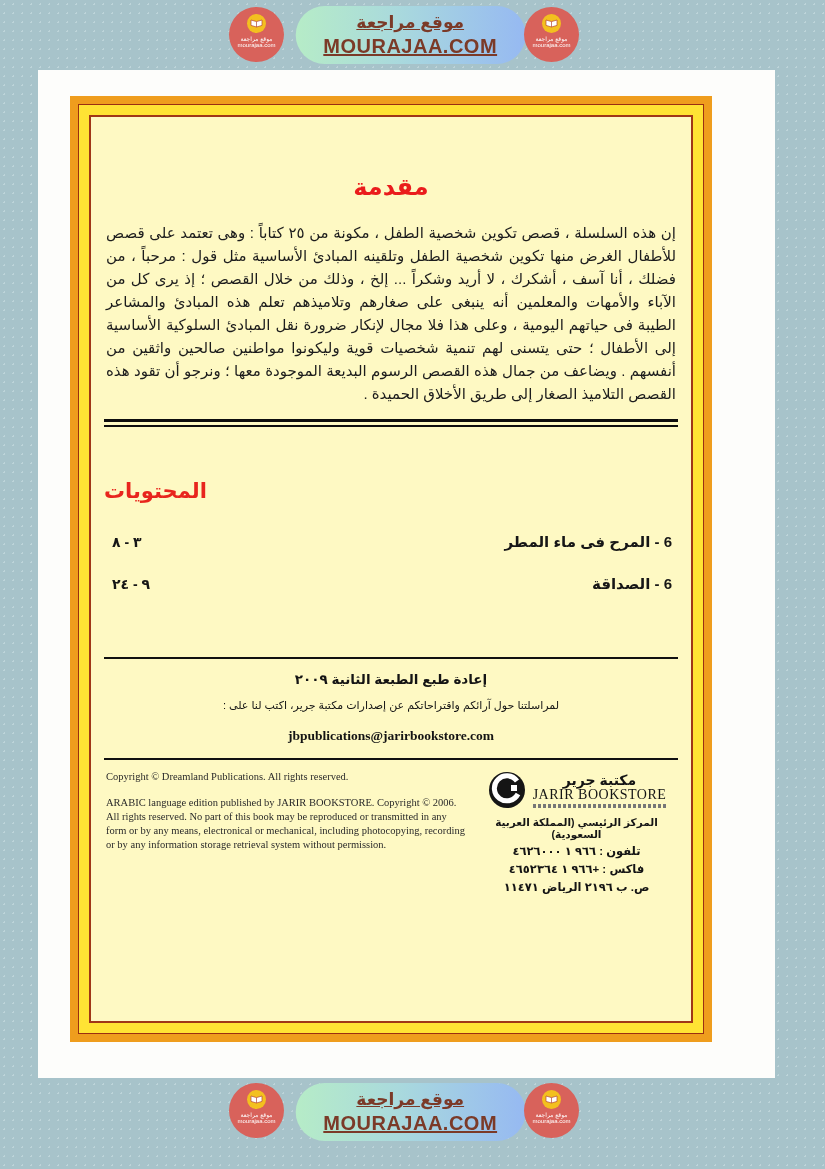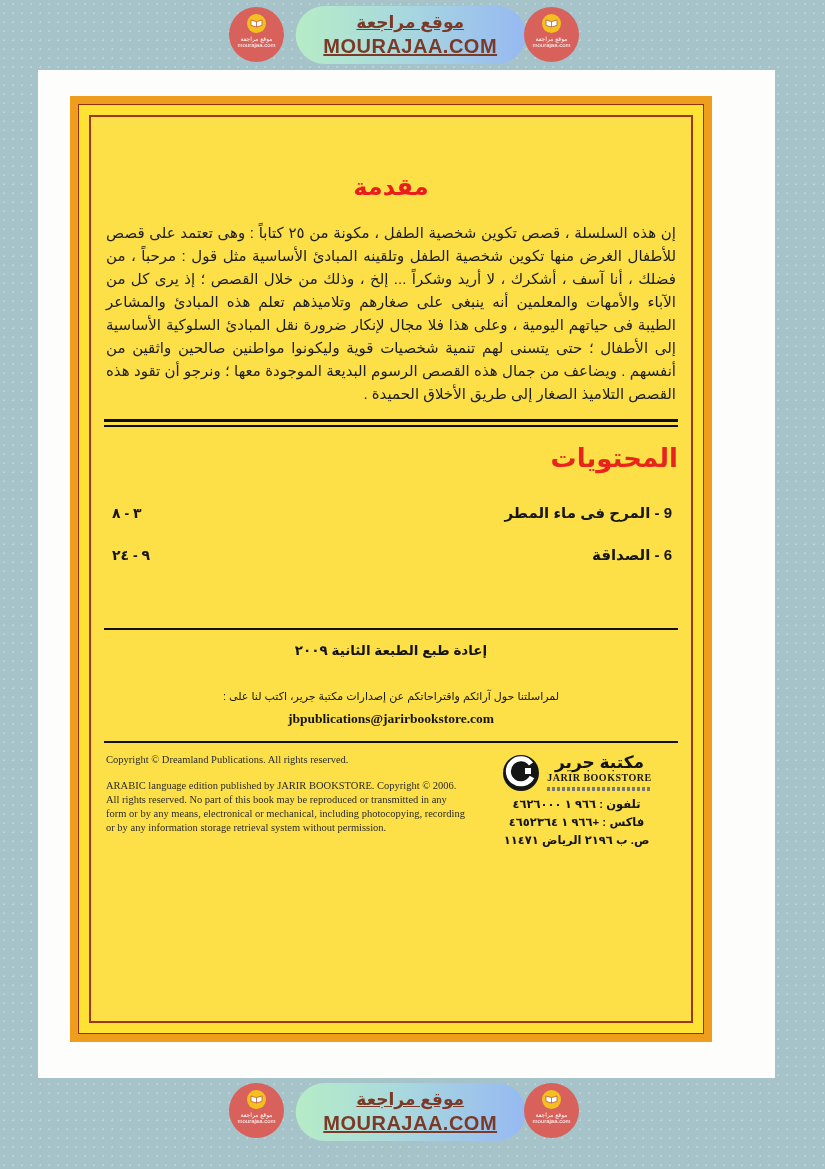--- a/index.html
+++ b/index.html
@@ -54,21 +54,21 @@
     background:#fdfdfb;
   }
 
   
   .frame {
     position:absolute; left:32px; top:26px; width:642px; height:946px;
     border:8px solid #ef9d1d; background:#f6b42a;
   }
   .frame-l1 { position:absolute; inset:0; border:1px solid #9b2e12; }
   .frame-yellow { position:absolute; inset:0; border:10px solid #ffe334; }
-  .frame-l2 { position:absolute; inset:0; border:2px solid #a03617; background:#fde047; }
+  .frame-l2 { position:absolute; inset:0; border:2px solid #a03617; background:#fef9c3; }
   .frame-content {
     position:absolute; inset:0; padding:26px 13px 0 13px;
     direction:rtl;
   }
 
   .doc-title {
     margin-top:30px; text-align:center;
     color:#ea1c1c; font-size:24px; font-weight:bold; letter-spacing:1px;
   }
   .intro {
@@ -76,56 +76,56 @@
     font-size:15px; line-height:23px; color:#1c1c1c;
     text-align:justify;
   }
   .intro.p2 { margin-top:0; font-weight:bold; text-align:justify; text-align-last:center; }
 
   .rule-double {
     margin:14px 0 0 0; height:8px;
     border-top:3px solid #0e0e0e; border-bottom:2px solid #0e0e0e;
   }
   .contents-title {
-    margin-top:16px; text-align:right;
-    color:#e8251d; font-size:26px; font-weight:bold;
+    margin-top:52px; text-align:left;
+    color:#e8251d; font-size:21px; font-weight:bold;
   }
   .toc { margin:30px 6px 0 8px; }
   .toc-row {
     display:flex; justify-content:space-between; align-items:baseline;
     font-size:15px; font-weight:bold; color:#161616; margin-bottom:24px;
   }
   .toc-row .pages { font-size:14px; }
 
   .rule-single { margin-top:64px; border-top:2px solid #111; }
   .pub { text-align:center; color:#141414; direction:rtl; }
   .pub .reprint { margin-top:12px; font-size:13.5px; font-weight:bold; }
   .pub .rights  { margin-top:7px;  font-size:12px;  font-weight:bold; }
-  .pub .note    { margin-top:32px; font-size:11px; }
+  .pub .note    { margin-top:12px; font-size:11px; }
   .pub .email   {
-    margin-top:8px; font-size:13.5px; font-weight:bold; direction:ltr;
+    margin-top:16px; font-size:13.5px; font-weight:bold; direction:ltr;
     font-family:"Liberation Serif","DejaVu Serif",serif;
   }
   .rule-single2 { margin-top:14px; border-top:2px solid #111; }
 
   .cols { display:flex; direction:ltr; margin-top:10px; }
   .copyright {
     width:365px; direction:ltr; text-align:left; color:#2a2a2a;
     font-family:"Liberation Serif","DejaVu Serif",serif;
     font-size:10.5px; line-height:14px; padding-left:2px;
   }
   .copyright .c1 { margin-bottom:12px; }
 
   .publisher { flex:1; direction:rtl; text-align:center; color:#141414; padding-left:6px; }
   .logo-row { display:flex; direction:ltr; align-items:center; justify-content:center; gap:6px; }
   .logo-mark { width:40px; height:40px; flex:0 0 auto; }
   .logo-text { text-align:center; }
-  .logo-text .ar { font-size:17px; font-weight:bold; letter-spacing:2px; line-height:16px; }
+  .logo-text .ar { font-size:14px; font-weight:bold; letter-spacing:2px; line-height:16px; }
   .logo-text .en {
-    font-size:10px; font-weight:bold; letter-spacing:0.5px; line-height:14px;
+    font-size:14px; font-weight:normal; letter-spacing:0.5px; line-height:14px;
     font-family:"Liberation Serif","DejaVu Serif",serif;
     text-align:center;
   }
   .logo-text .smallprint { height:4px; margin-top:2px; background:repeating-linear-gradient(90deg,#777 0 3px,transparent 3px 5px); }
   .publisher .hq  { margin-top:6px; font-size:10.5px; font-weight:bold; }
   .publisher .tel, .publisher .fax, .publisher .pob { margin-top:4px; font-size:11.5px; font-weight:bold; }
 </style>
 </head>
 <body>
 
@@ -172,21 +172,21 @@
             <div class="doc-title">مقدمة</div>
 
             <p class="intro p1">إن هذه السلسلة ، قصص تكوين شخصية الطفل ، مكونة من ٢٥ كتاباً : وهى تعتمد على قصص للأطفال الغرض منها تكوين شخصية الطفل وتلقينه المبادئ الأساسية مثل قول : مرحباً ، من فضلك ، أنا آسف ، أشكرك ، لا أريد وشكراً ... إلخ ، وذلك من خلال القصص ؛ إذ يرى كل من الآباء والأمهات والمعلمين أنه ينبغى على صغارهم وتلاميذهم تعلم هذه المبادئ والمشاعر الطيبة فى حياتهم اليومية ، وعلى هذا فلا مجال لإنكار ضرورة نقل المبادئ السلوكية الأساسية إلى الأطفال ؛ حتى يتسنى لهم تنمية شخصيات قوية وليكونوا مواطنين صالحين واثقين من أنفسهم . ويضاعف من جمال هذه القصص الرسوم البديعة الموجودة معها ؛ ونرجو أن تقود هذه القصص التلاميذ الصغار إلى طريق الأخلاق الحميدة .</p>
 
             <div class="rule-double"></div>
 
             <div class="contents-title">المحتويات</div>
 
             <div class="toc">
               <div class="toc-row">
-                <span class="label">9 - المرح فى ماء المطر</span>
+                <span class="label">6 - المرح فى ماء المطر</span>
                 <span class="pages">٣ - ٨</span>
               </div>
               <div class="toc-row">
                 <span class="label">6 - الصداقة</span>
                 <span class="pages">٩ - ٢٤</span>
               </div>
             </div>
 
             <div class="rule-single"></div>
 
@@ -210,20 +210,21 @@
                     <circle cx="20" cy="20" r="18" fill="#151515"></circle>
                     <path d="M30 11 A 12.5 12.5 0 1 0 31 24" fill="none" stroke="#ffffff" stroke-width="5"></path>
                     <rect x="24" y="15" width="6" height="6" fill="#ffffff"></rect>
                   </svg>
                   <div class="logo-text">
                     <div class="ar">مكتبة جرير</div>
                     <div class="en">JARIR BOOKSTORE</div>
                     <div class="smallprint"></div>
                   </div>
                 </div>
+                <div class="hq">المركز الرئيسي (المملكة العربية السعودية)</div>
                 <div class="tel">تلفون : ٩٦٦ ١ ٤٦٢٦٠٠٠</div>
                 <div class="fax">فاكس : +٩٦٦ ١ ٤٦٥٢٣٦٤</div>
                 <div class="pob">ص. ب ٢١٩٦ الرياض ١١٤٧١</div>
               </div>
             </div>
 
           </div>
         </div>
       </div>
     </div>

